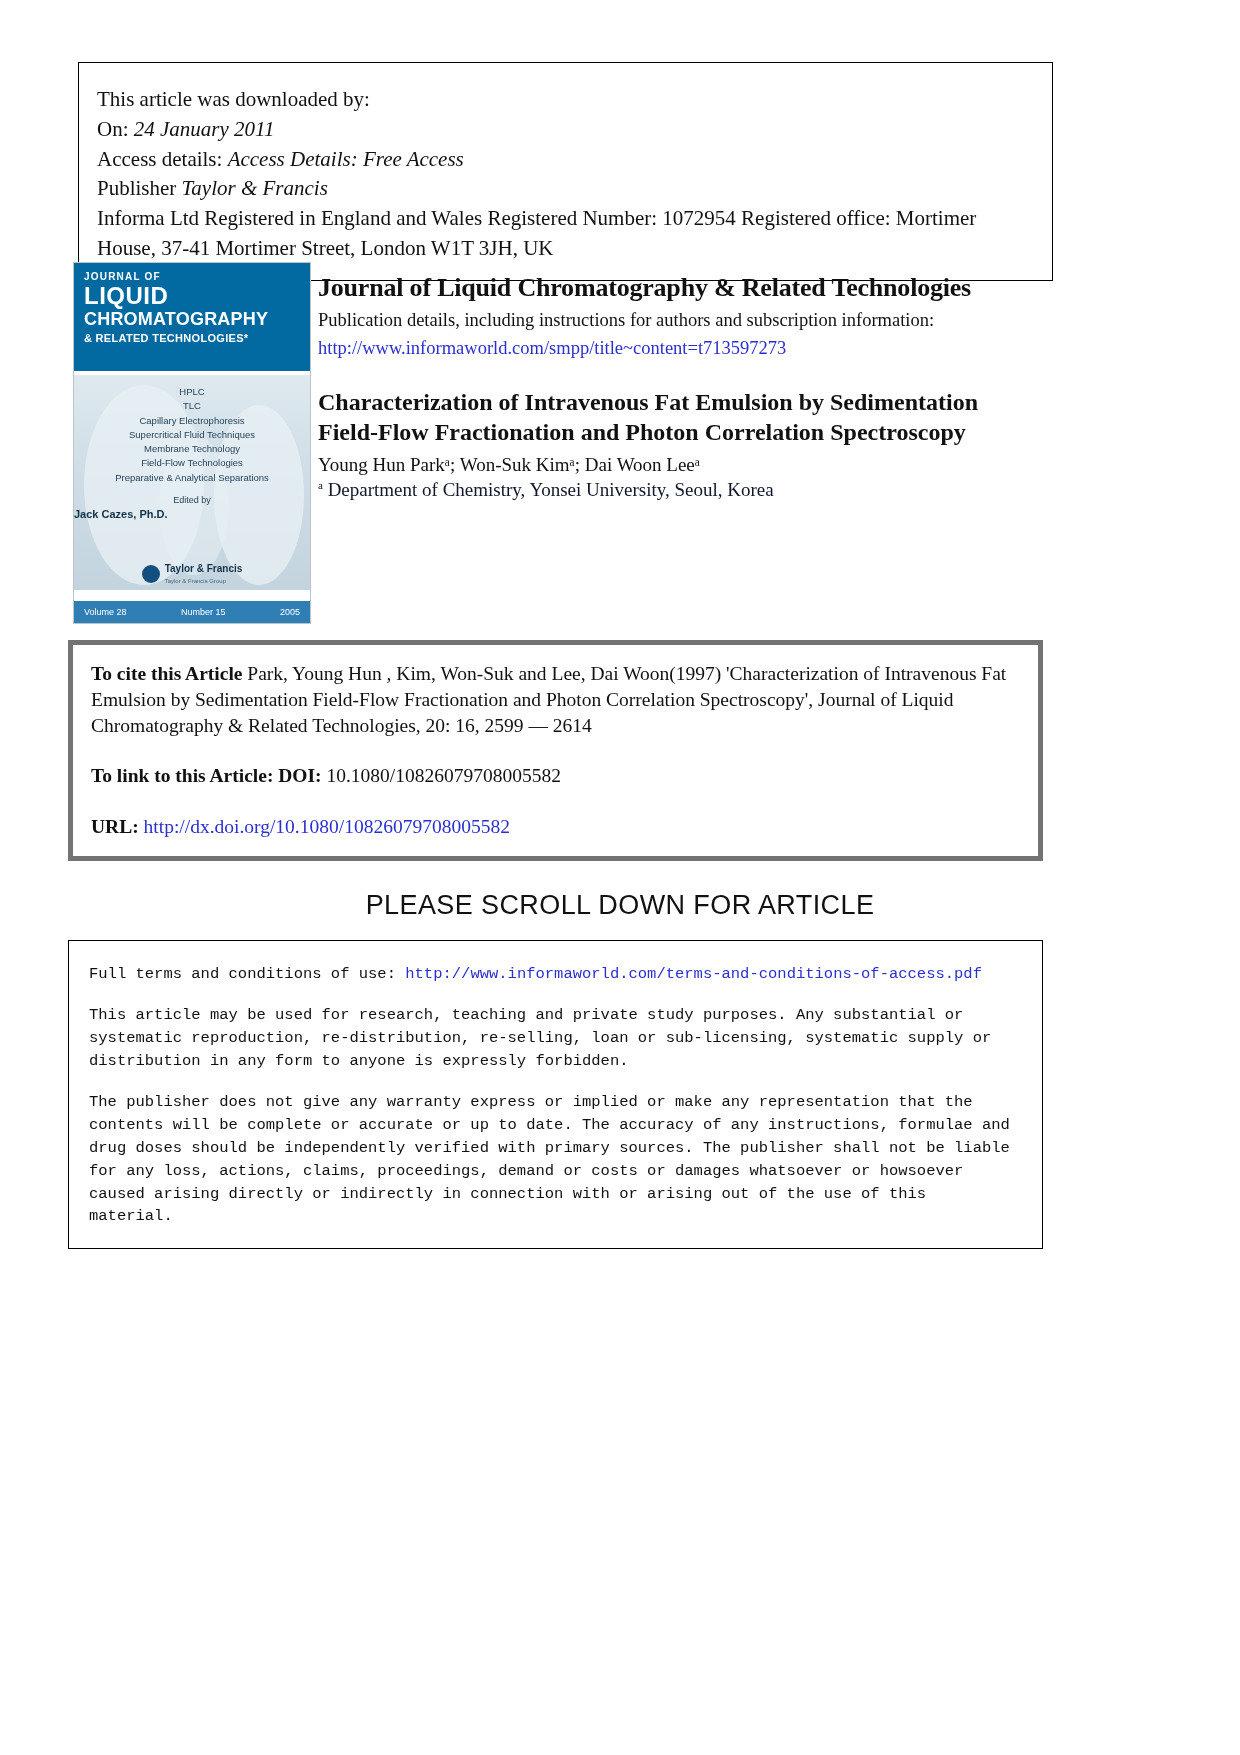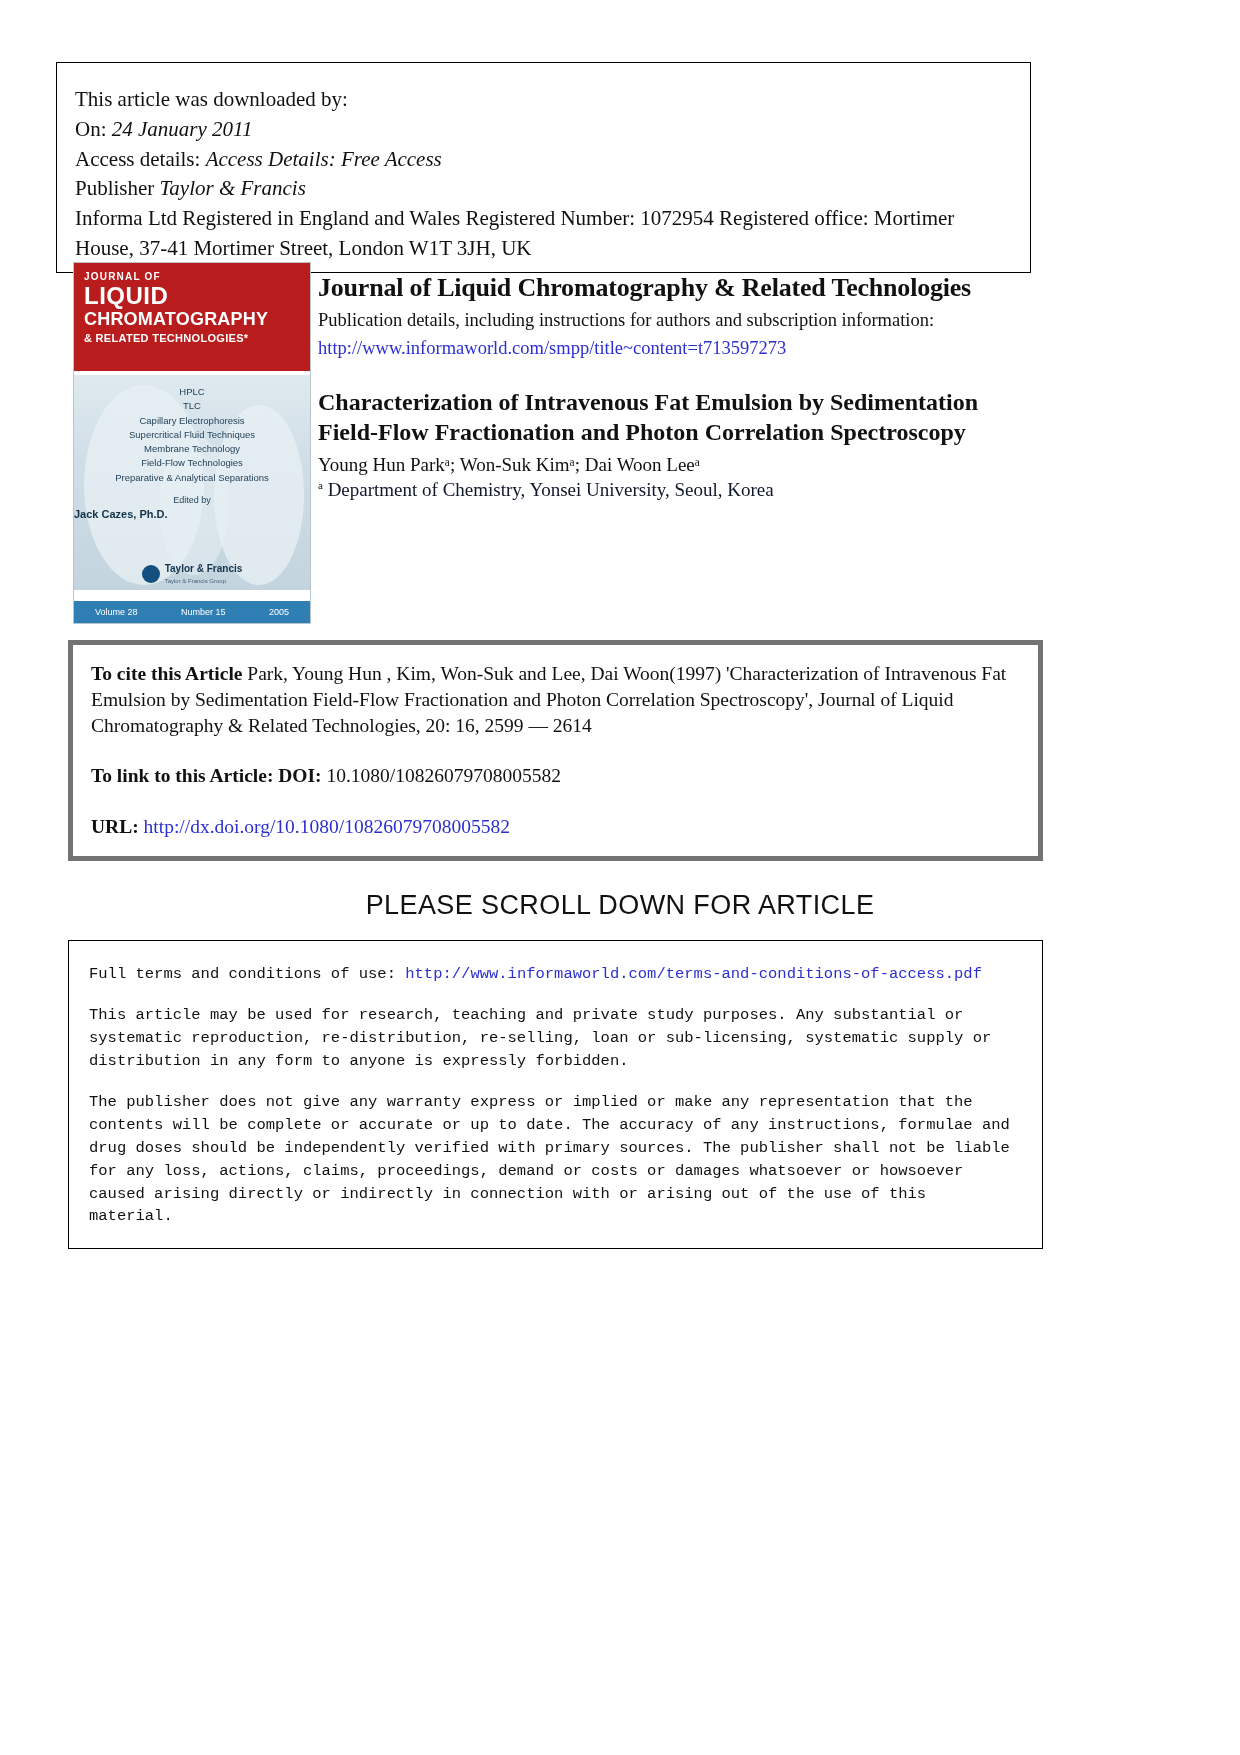--- a/index.html
+++ b/index.html
@@ -17,26 +17,26 @@
   .page {
     position: relative;
     width: 1240px;
     height: 1755px;
     box-sizing: border-box;
   }
 
   
   .download-box {
     position: absolute;
-    left: 56px;
+    left: 78px;
     top: 62px;
     width: 975px;
     box-sizing: border-box;
     border: 1px solid #000;
-    padding: 22px 18px 8px 18px;
+    padding: 22px 18px 16px 18px;
   }
   .download-line {
     font-size: 21px;
     line-height: 1.42;
     color: #111;
     white-space: normal;
   }
   .ital { font-style: italic; }
 
   
@@ -54,21 +54,21 @@
     height: 360px;
     border: 1px solid #b9c6cd;
     background: #ffffff;
     overflow: hidden;
   }
   .cover-top {
     position: absolute;
     left: 0; top: 0;
     width: 236px;
     height: 108px;
-    background: #b91c1c;
+    background: #0369a1;
     color: #ffffff;
     box-sizing: border-box;
     padding: 8px 10px 0 10px;
   }
   .cover-eyebrow {
     font-family: "Liberation Sans", sans-serif;
     font-size: 10px;
     letter-spacing: 1.2px;
     font-weight: bold;
     margin-bottom: 2px;
@@ -174,21 +174,21 @@
     width: 236px;
     height: 22px;
     background: #2f7fb5;
     color: #ffffff;
     font-family: "Liberation Sans", sans-serif;
     font-size: 9px;
     display: flex;
     align-items: center;
     justify-content: space-between;
     box-sizing: border-box;
-    padding: 0 21px;
+    padding: 0 10px;
   }
 
   .journal-text {
     position: absolute;
     left: 250px;
     top: 12px;
     width: 725px;
   }
   .journal-name {
     font-size: 26px;

